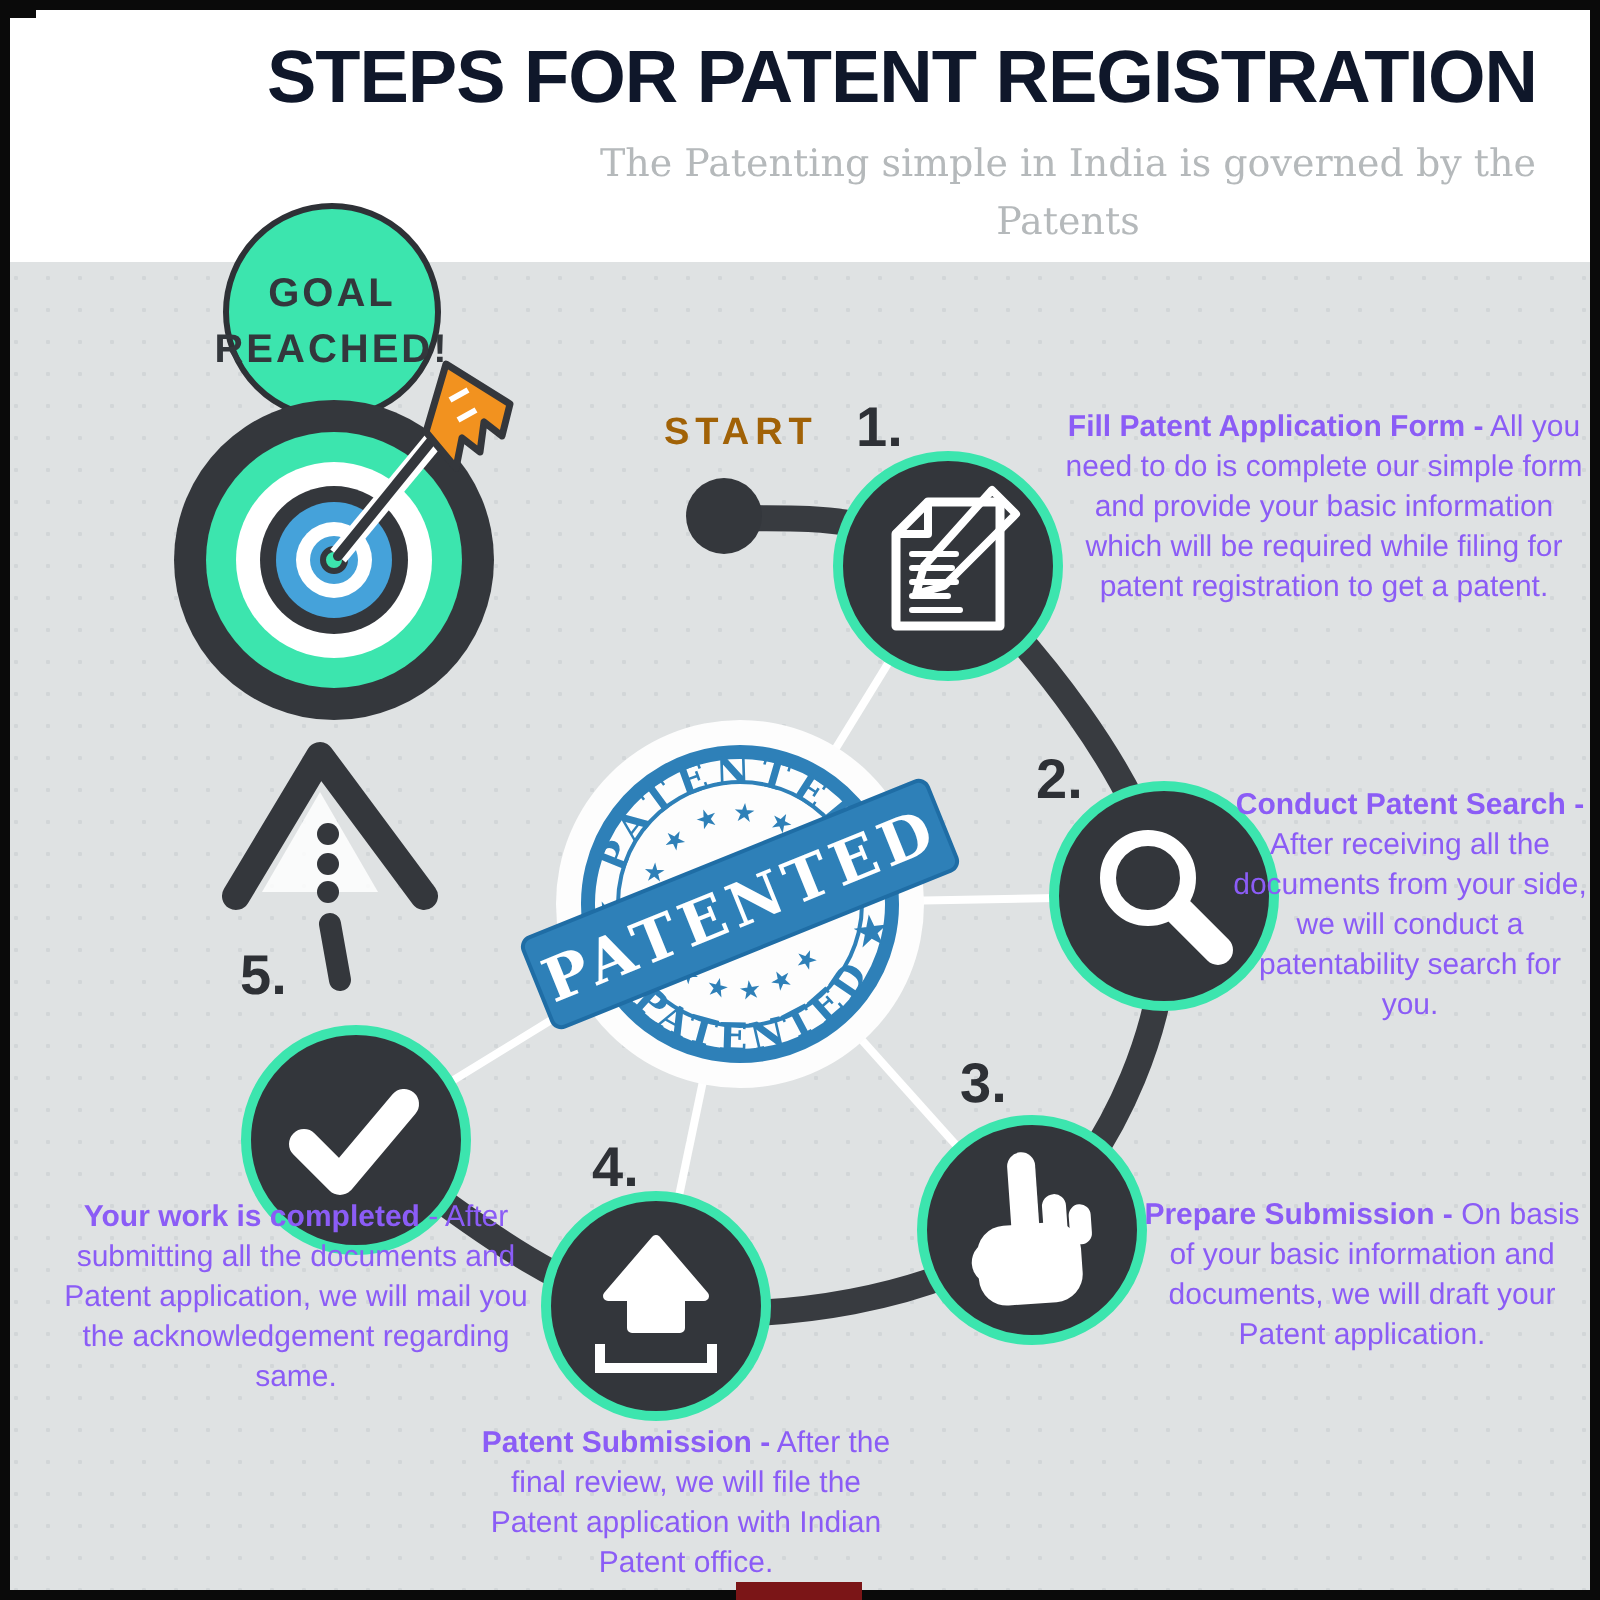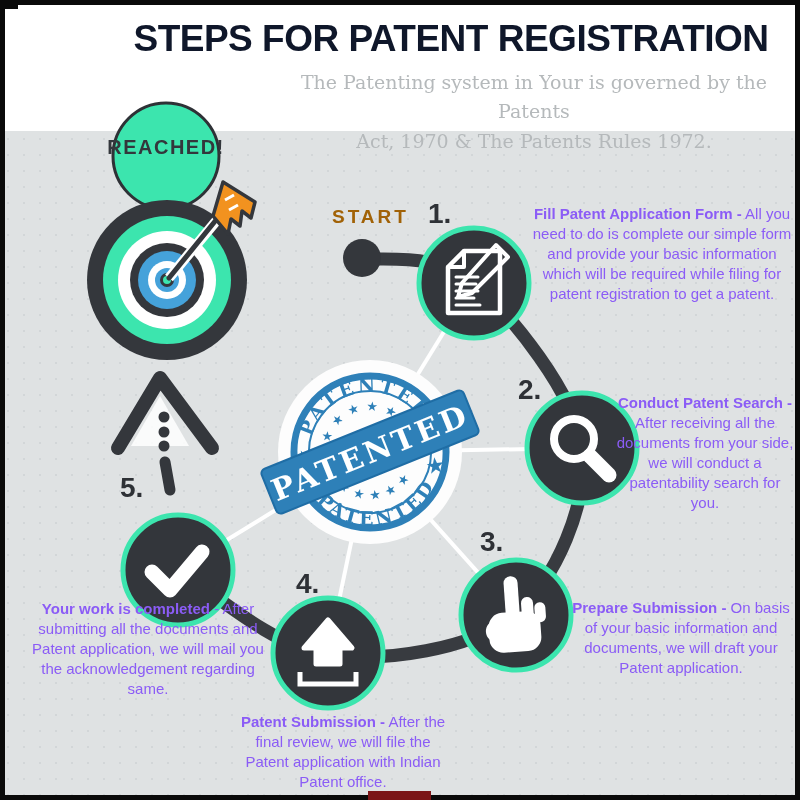--- a/index.html
+++ b/index.html
@@ -172,25 +172,25 @@
     <circle cx="178" cy="570" r="55" fill="#33363b" stroke="#3ce5ae" stroke-width="5"></circle>
     <g transform="translate(176,570)">
       <polyline points="-24,2 -6,20 26,-18" fill="none" stroke="#ffffff" stroke-width="15" stroke-linecap="round" stroke-linejoin="round"></polyline>
     </g>
   </g>
 </svg>
 
 <div class="overlay page-title">STEPS FOR PATENT REGISTRATION</div>
 
 <div class="overlay subtitle">
-  <div>The Patenting system in Your is governed by the Patents</div>
-  <div>Act, 1970 &amp; The Patents Rules 1972.</div>
+  <div>The Patenting simple in India is governed by the Patents</div>
 </div>
 
 <div class="overlay goal-text">
+  <div>GOAL</div>
   <div>REACHED!</div>
 </div>
 
 <div class="overlay start-label">START</div>
 
 <div class="overlay step-num" style="left:428px;top:198px;">1.</div>
 <div class="overlay step-num" style="left:518px;top:374px;">2.</div>
 <div class="overlay step-num" style="left:480px;top:526px;">3.</div>
 <div class="overlay step-num" style="left:296px;top:568px;">4.</div>
 <div class="overlay step-num" style="left:120px;top:472px;">5.</div>

